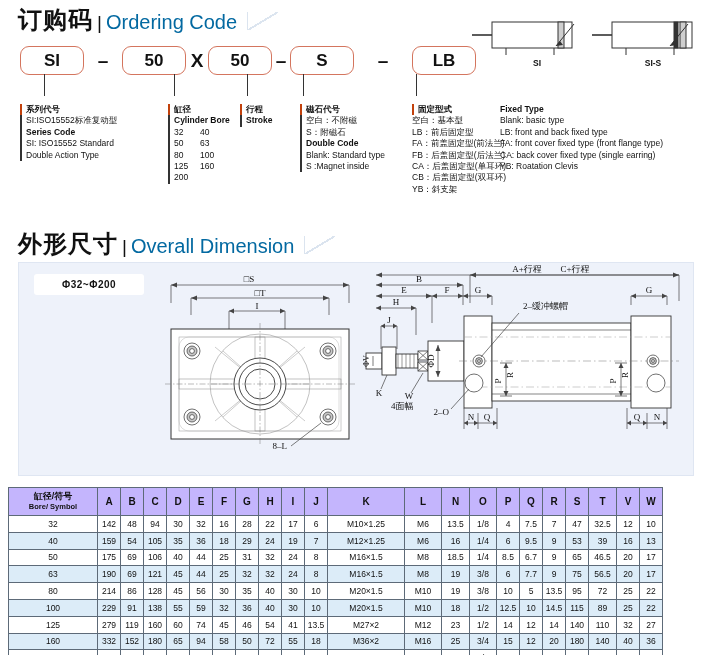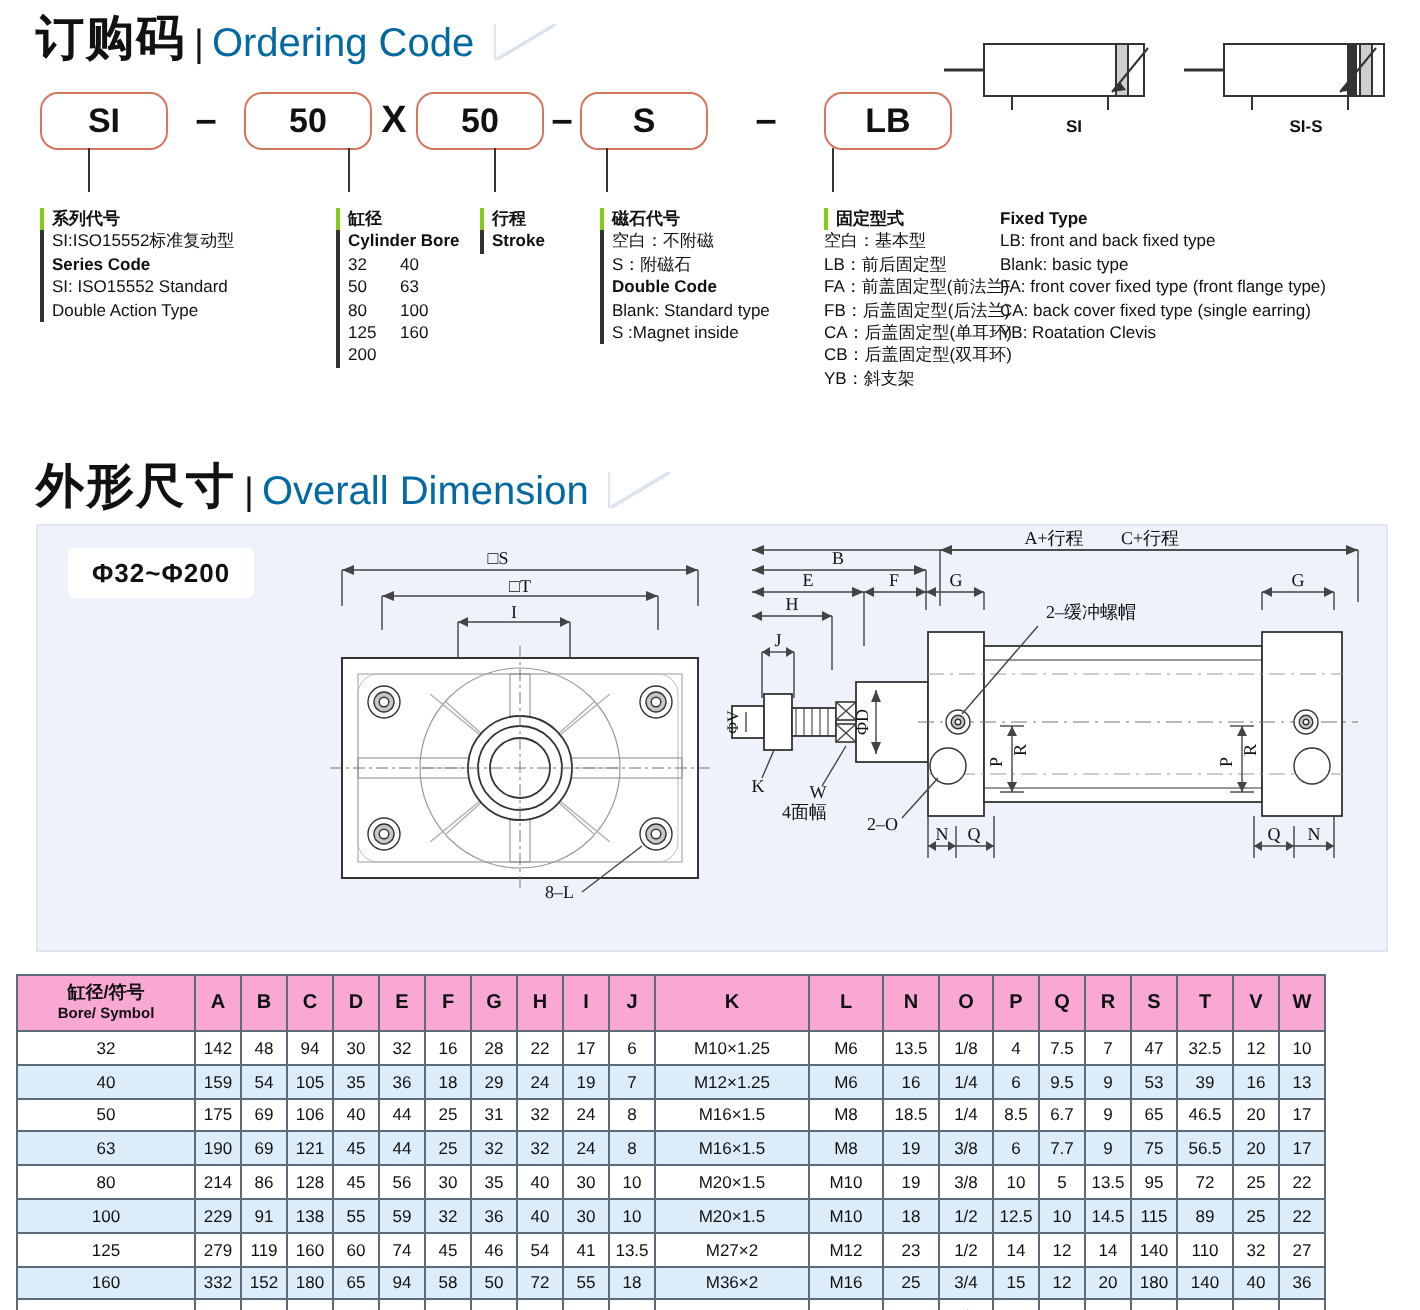--- a/index.html
+++ b/index.html
@@ -35,43 +35,43 @@
   .sep-dash{width:38px;}
   .sep-dash-long{width:58px;}
   .sep-x{width:22px;}
   .sep-dash-sm{width:18px;}
 
   
   .leader{position:absolute;width:1px;background:#333;top:74px;height:22px;}
 
   
   .legend{position:absolute;font-size:8.5px;line-height:11.4px;color:#111;}
-  .legend .ttl{border-left:2px solid #84cc16;padding-left:4px;font-weight:bold;}
+  .legend .ttl{border-left:2px solid #c2410c;padding-left:4px;font-weight:bold;}
   .legend .ln{border-left:2px solid #333;padding-left:4px;}
   .legend .b{font-weight:bold;}
   .bore-grid{display:grid;grid-template-columns:26px auto;border-left:2px solid #333;padding-left:4px;}
 
   
   #prod-illus{position:absolute;left:470px;top:6px;width:236px;height:70px;}
   .prod-cap{position:absolute;font-size:8.5px;font-weight:bold;color:#111;text-align:center;}
 
   
   #dim-panel{position:absolute;left:18px;top:262px;width:674px;height:212px;
     background:#eef2fa;border:1px solid #dfe6f2;}
   #bore-tag{position:absolute;left:34px;top:274px;background:#fff;border-radius:3px;
-    padding:5px 12px;font-size:13px;font-weight:bold;color:#111;letter-spacing:.5px;}
+    padding:5px 28px;font-size:10px;font-weight:bold;color:#111;letter-spacing:.5px;}
 
   
   #spec-table{position:absolute;left:8px;top:487px;border-collapse:collapse;
     font-size:8.5px;color:#111;}
   #spec-table th,#spec-table td{
     border:1px solid #5d6a78;text-align:center;vertical-align:middle;
     padding:0;height:15.8px;
   }
-  #spec-table thead th{background:#f9a8d4;font-weight:bold;font-size:10px;height:27px;}
+  #spec-table thead th{background:#c4b5fd;font-weight:bold;font-size:10px;height:27px;}
   #spec-table thead th.first{font-size:8.5px;line-height:10.5px;}
   #spec-table thead th.first .cn{font-weight:bold;font-size:9px;}
   #spec-table thead th.first .en{font-weight:bold;font-size:7.5px;}
   #spec-table tbody tr.alt td{background:#dcecf8;}
   #spec-table tbody tr td{background:#fff;}
   #spec-table tbody tr.alt td{background:#dcecf8;}
   .c-bore{width:88px;}
   .c-n{width:22px;}
   .c-k{width:76px;}
   .c-l{width:36px;}
@@ -151,22 +151,22 @@
   <div>LB：前后固定型</div>
   <div>FA：前盖固定型(前法兰)</div>
   <div>FB：后盖固定型(后法兰)</div>
   <div>CA：后盖固定型(单耳环)</div>
   <div>CB：后盖固定型(双耳环)</div>
   <div>YB：斜支架</div>
 </div>
 
 <div class="legend" style="left:500px;top:104px;width:208px;">
   <div class="b">Fixed Type</div>
+  <div>Blank: basic type</div>
   <div>LB: front and back fixed type</div>
-  <div>Blank: basic type</div>
   <div>FA: front cover fixed type (front flange type)</div>
   <div>CA: back cover fixed type (single earring)</div>
   <div>YB: Roatation Clevis</div>
 </div>
 
 <div id="prod-illus">
   <svg width="236" height="70" viewBox="0 0 236 70">
     <g stroke="#333" fill="none" stroke-width="1">
 
       <rect x="22" y="16" width="80" height="26" fill="#fff"></rect>

